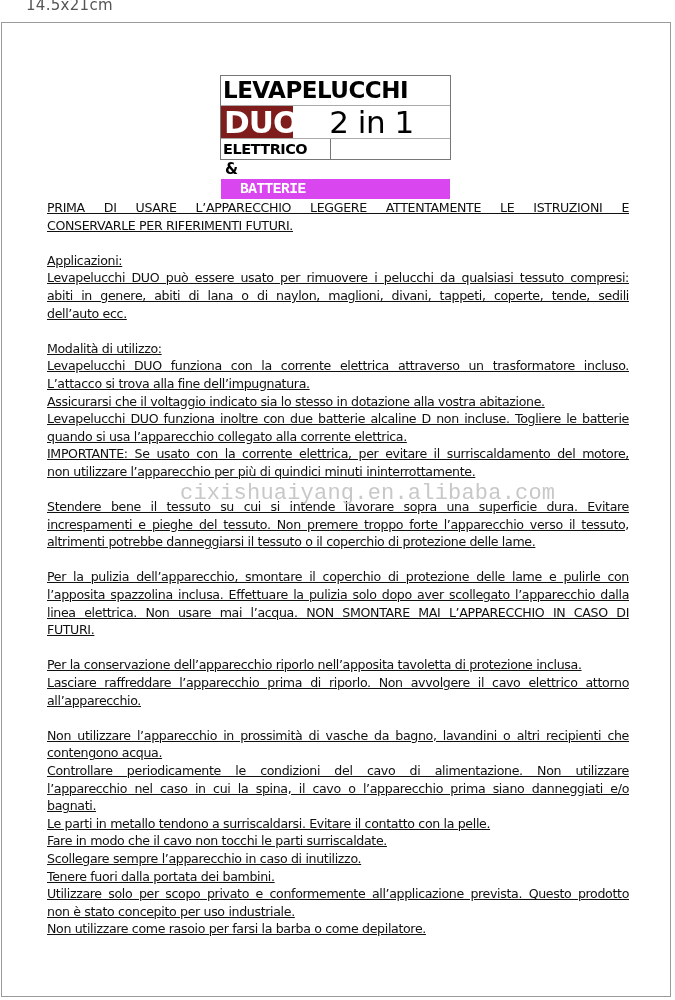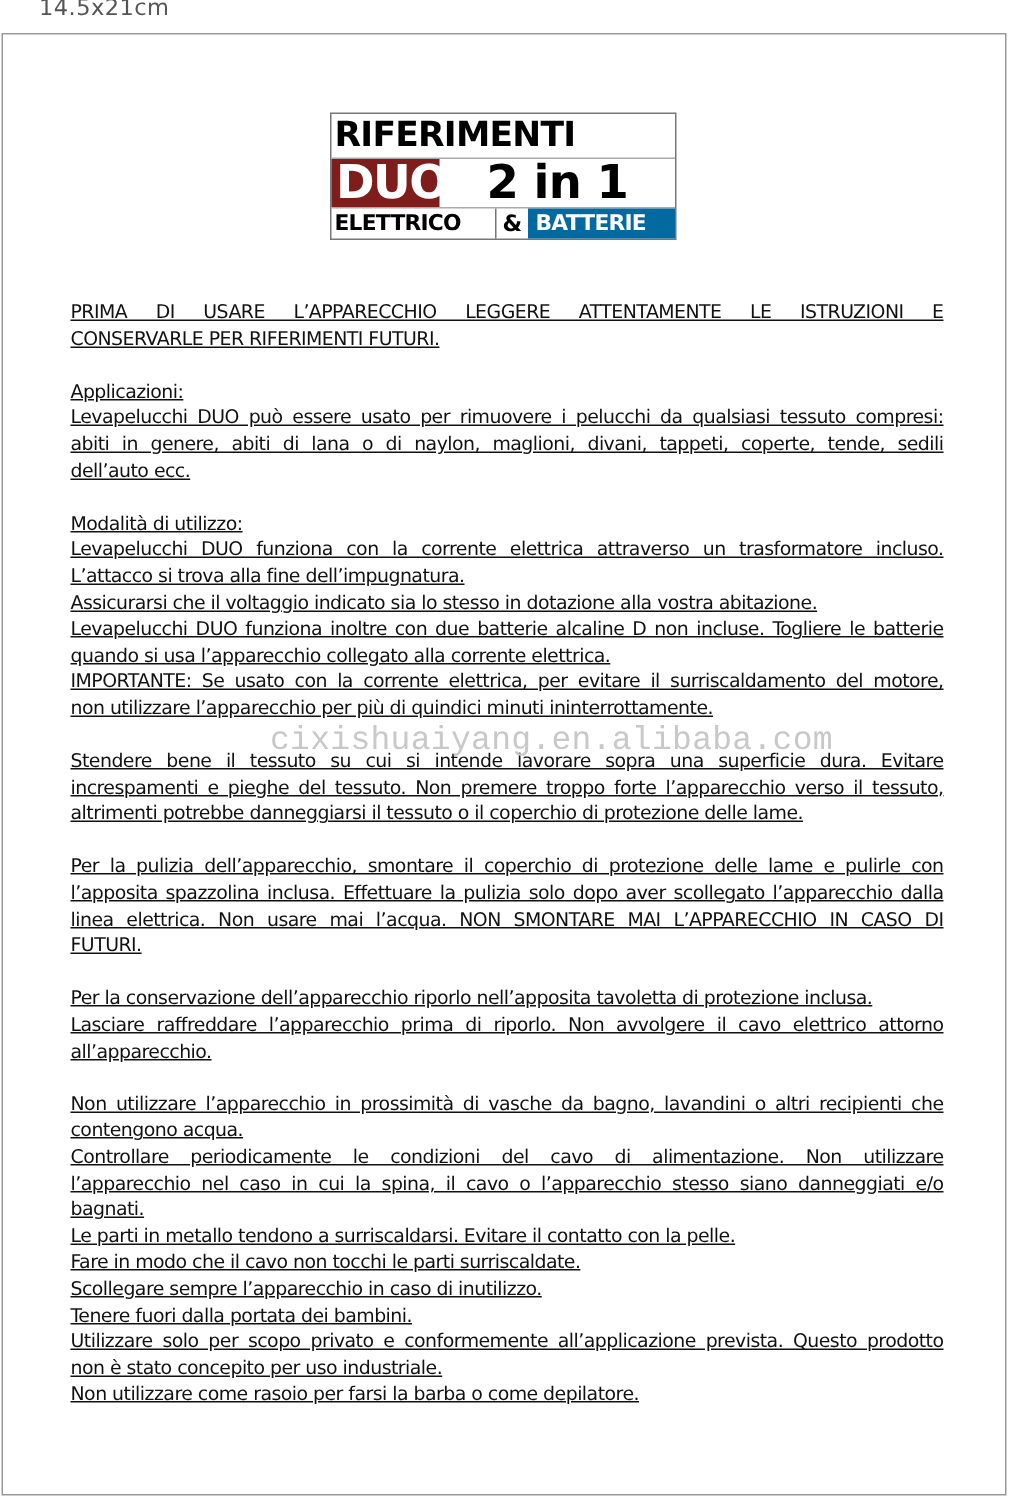--- a/index.html
+++ b/index.html
@@ -3,39 +3,39 @@
 <meta charset="utf-8">
 <style>
   html, body { margin: 0; padding: 0; background: #ffffff; }
   body { width: 675px; height: 1000px; position: relative; overflow: hidden; font-family: "DejaVu Sans", sans-serif; color: #111; }
   .size-label { position: absolute; left: 26px; top: -4px; font-family: "DejaVu Sans", sans-serif; font-size: 15px; color: #555; letter-spacing: 0.3px; }
   .frame { position: absolute; left: 1px; top: 22px; width: 670px; height: 975px; border: 1px solid #9a9a9a; box-sizing: border-box; background: #fff; }
   .logo { position: absolute; left: 219px; top: 74px; width: 229px; border: 1px solid #777; background: #fff; }
   .logo-row1 { height: 29px; border-bottom: 1px solid #aaa; font-family: "DejaVu Sans", sans-serif; font-weight: bold; font-size: 23px; letter-spacing: -0.5px; line-height: 29px; padding-left: 2px; color: #000; white-space: nowrap; }
   .logo-row2 { display: flex; height: 32px; }
   .logo-duo { background: #7f1d1d; color: #fff; font-weight: bold; font-size: 31px; line-height: 32px; padding: 0 5px 0 3px; width: 64px; letter-spacing: -1px; }
-  .logo-2in1 { flex: 1; font-weight: bold; font-size: 31px; line-height: 32px; text-align: center; color: #000; letter-spacing: -0.5px; }
-  .logo-row3 { display: flex; height: 20px; border-top: 1px solid #aaa; }
+  .logo-2in1 { flex: 1; font-weight: normal; font-size: 31px; line-height: 32px; text-align: center; color: #000; letter-spacing: -0.5px; }
+  .logo-row3 { display: flex; height: 20px; border-top: 1px solid #aaa; flex-direction: column; }
   .logo-elettrico { font-weight: bold; font-size: 14.5px; line-height: 20px; padding-left: 2px; width: 107px; border-right: 1px solid #777; color: #000; letter-spacing: -0.5px; white-space: nowrap; }
   .logo-amp { font-weight: bold; font-size: 15px; line-height: 20px; width: 21px; text-align: center; color: #000; }
-  .logo-batterie { flex: 1; background: #0369a1; color: #fff; font-weight: bold; font-size: 14.5px; line-height: 20px; padding-left: 5px; letter-spacing: -0.5px; white-space: nowrap; }
+  .logo-batterie { flex: 1; background: #d946ef; color: #fff; font-weight: bold; font-size: 14.5px; line-height: 20px; padding-left: 19px; letter-spacing: -0.5px; white-space: nowrap; font-family: Liberation Mono, monospace; }
   .content { position: absolute; left: 47px; top: 199px; width: 582px; font-family: "DejaVu Sans", sans-serif; font-size: 12.6px; line-height: 17.6px; color: #111; letter-spacing: -0.35px; }
   .para { margin: 0 0 17.6px 0; text-align: justify; text-decoration: underline; }
   .para .line { display: block; text-align: justify; text-align-last: justify; }
   .para .line.last { text-align-last: left; }
   .watermark { position: absolute; left: 180px; top: 481px; font-family: Liberation Mono, monospace; font-size: 22px; color: #c8c8c8; letter-spacing: 0.2px; white-space: nowrap; }
 </style>
 </head>
 <body>
 
 <div class="size-label">14.5x21cm</div>
 
 <div class="frame">
   <div class="logo" style="top:52px;left:218px;">
-    <div class="logo-row1">RIFERIMENTI</div>
+    <div class="logo-row1">LEVAPELUCCHI</div>
     <div class="logo-row2">
       <div class="logo-duo">DUO</div>
       <div class="logo-2in1">2 in 1</div>
     </div>
     <div class="logo-row3">
       <div class="logo-elettrico">ELETTRICO</div>
       <div class="logo-amp">&amp;</div>
       <div class="logo-batterie">BATTERIE</div>
     </div>
   </div>
@@ -75,21 +75,21 @@
     </div>
   <div class="para">
       <span class="line last">Per la conservazione dell’apparecchio riporlo nell’apposita tavoletta di protezione inclusa.</span>
       <span class="line">Lasciare raffreddare l’apparecchio prima di riporlo. Non avvolgere il cavo elettrico attorno</span>
       <span class="line last">all’apparecchio.</span>
     </div>
   <div class="para">
       <span class="line">Non utilizzare l’apparecchio in prossimità di vasche da bagno, lavandini o altri recipienti che</span>
       <span class="line last">contengono acqua.</span>
       <span class="line">Controllare periodicamente le condizioni del cavo di alimentazione. Non utilizzare</span>
-      <span class="line">l’apparecchio nel caso in cui la spina, il cavo o l’apparecchio stesso siano danneggiati e/o</span>
+      <span class="line">l’apparecchio nel caso in cui la spina, il cavo o l’apparecchio prima siano danneggiati e/o</span>
       <span class="line last">bagnati.</span>
       <span class="line last">Le parti in metallo tendono a surriscaldarsi. Evitare il contatto con la pelle.</span>
       <span class="line last">Fare in modo che il cavo non tocchi le parti surriscaldate.</span>
       <span class="line last">Scollegare sempre l’apparecchio in caso di inutilizzo.</span>
       <span class="line last">Tenere fuori dalla portata dei bambini.</span>
       <span class="line">Utilizzare solo per scopo privato e conformemente all’applicazione prevista. Questo prodotto</span>
       <span class="line last">non è stato concepito per uso industriale.</span>
       <span class="line last">Non utilizzare come rasoio per farsi la barba o come depilatore.</span>
     </div>
 </div>

